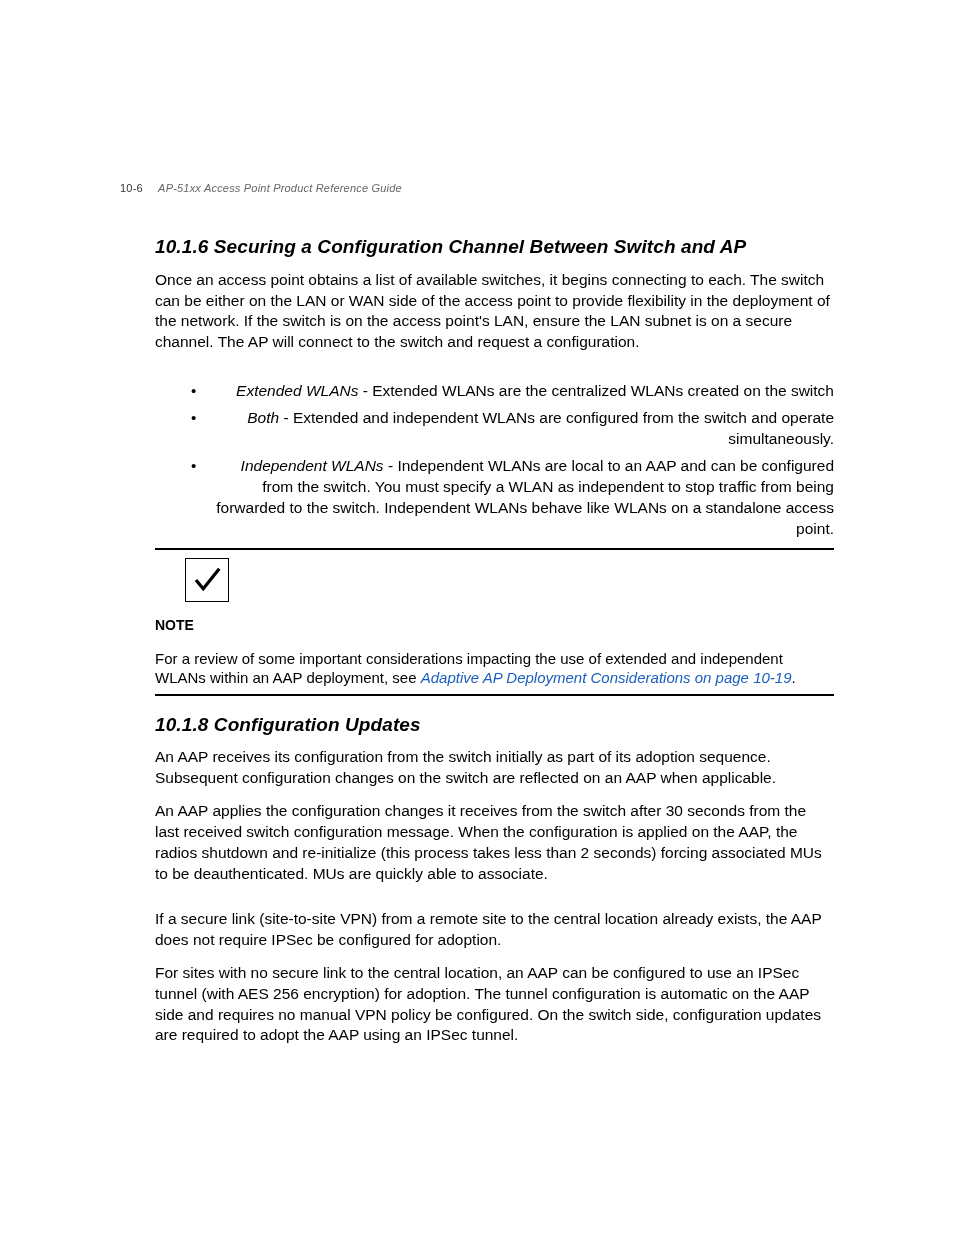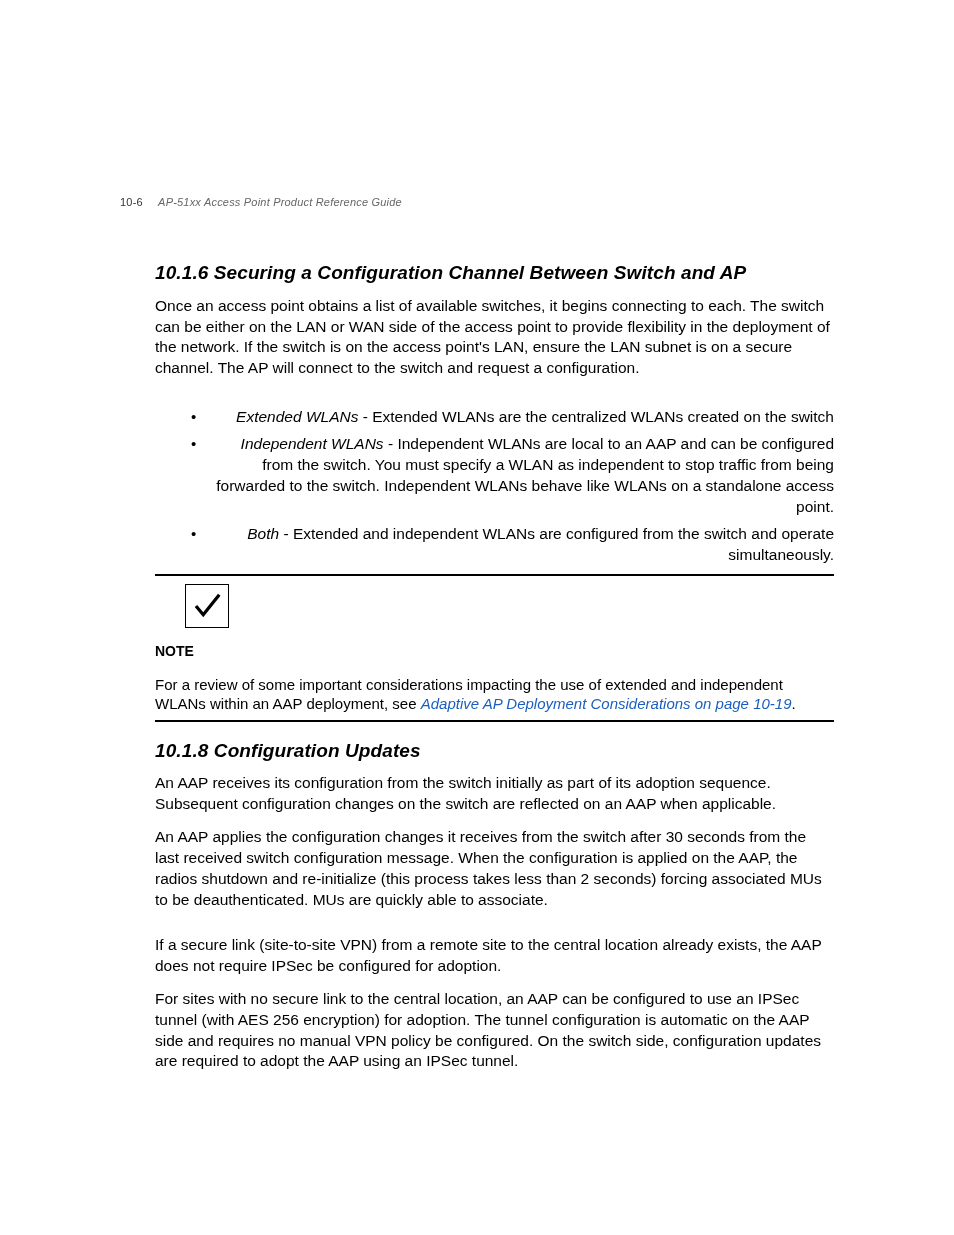--- a/index.html
+++ b/index.html
@@ -8,29 +8,29 @@
     font-family: "Helvetica Neue", Helvetica, Arial, sans-serif;
     color: #000;
     width: 954px;
     height: 1235px;
     padding: 195px 120px 60px 155px;
     font-size: 15.5px;
     line-height: 1.35;
   }
   .header {
     position: absolute;
-    top: 195px;
+    top: 181px;
     left: 120px;
     font-size: 11px;
     color: #555;
     letter-spacing: 0.2px;
   }
   .header .pg { display: inline-block; margin-right: 12px; color: #333; }
   .header .title { font-style: italic; color: #666; }
-  .content { margin-top: 65px; }
+  .content { margin-top: 39px; }
   h2 {
     font-family: "Helvetica Neue", Helvetica, Arial, sans-serif;
     font-weight: 700;
     font-style: italic;
     font-size: 19px;
     margin-bottom: 10px;
     letter-spacing: 0.1px;
   }
   p { margin-bottom: 12px; }
   .indent { margin-left: 0; }
@@ -103,24 +103,24 @@
   <p>Once an access point obtains a list of available switches, it begins connecting to each. The switch can be either on the LAN or WAN side of the access point to provide flexibility in the deployment of the network. If the switch is on the access point's LAN, ensure the LAN subnet is on a secure channel. The AP will connect to the switch and request a configuration.</p>
 
   <div class="section-gap"></div>
 
 
   <ul class="bullets">
     <li>
       <span class="em">Extended WLANs</span><span> - Extended WLANs are the centralized WLANs created on the switch</span>
     </li>
     <li>
-      <span class="em">Independent WLANs</span><span> - Independent WLANs are local to an AAP and can be configured from the switch. You must specify a WLAN as independent to stop traffic from being forwarded to the switch. Independent WLANs behave like WLANs on a standalone access point.</span>
+      <span class="em">Both</span><span> - Extended and independent WLANs are configured from the switch and operate simultaneously.</span>
     </li>
     <li>
-      <span class="em">Both</span><span> - Extended and independent WLANs are configured from the switch and operate simultaneously.</span>
+      <span class="em">Independent WLANs</span><span> - Independent WLANs are local to an AAP and can be configured from the switch. You must specify a WLAN as independent to stop traffic from being forwarded to the switch. Independent WLANs behave like WLANs on a standalone access point.</span>
     </li>
   </ul>
 
   <div class="note-box">
     <div class="note-icon">
       <svg viewBox="0 0 24 24">
           <path d="M4 13 L9 19 L21 4" stroke="#000" stroke-width="2.6" fill="none" stroke-linecap="square"></path>
         </svg>
     </div>
     <div class="note-label">NOTE</div>

